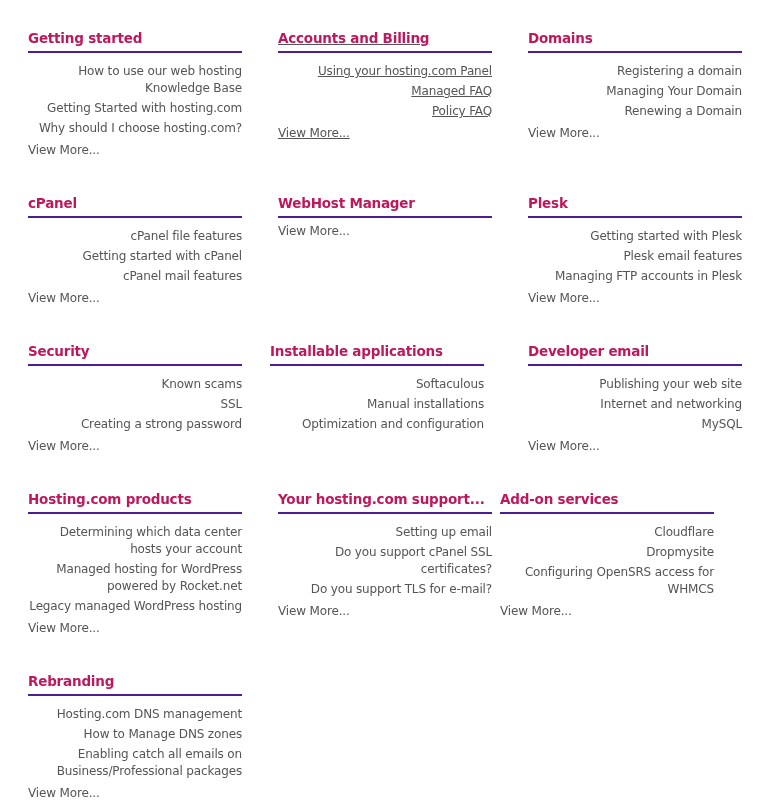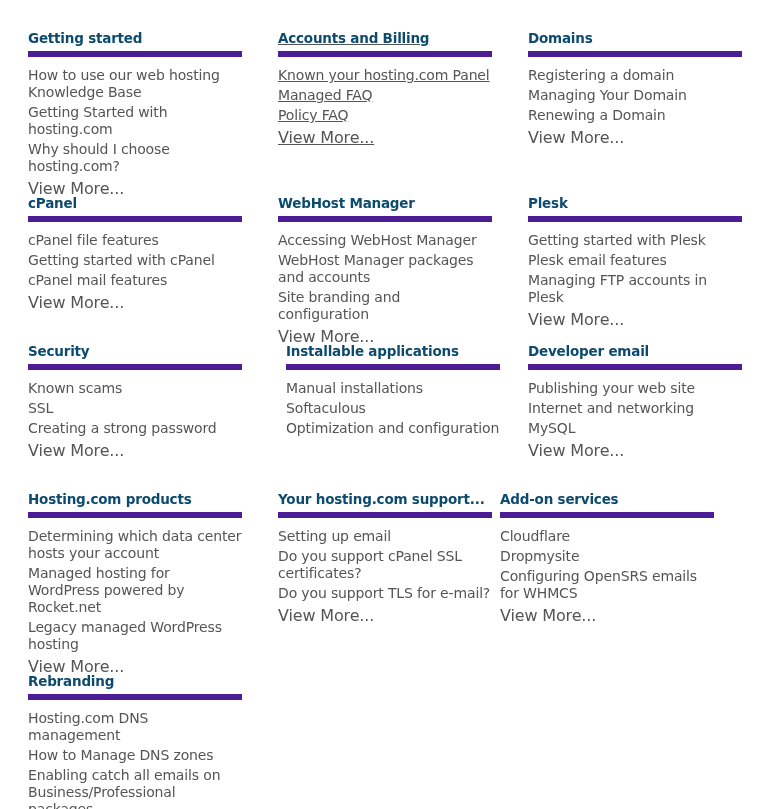--- a/index.html
+++ b/index.html
@@ -13,42 +13,43 @@
     width: 777px;
   }
   .section {
     position: absolute;
     width: 214px;
   }
   .section h2 {
     margin: 0;
     font-size: 13.5px;
     font-weight: bold;
-    color: #0c4a6e;
+    color: #be185d;
     line-height: 18px;
     padding-bottom: 4px;
-    border-bottom: 6px solid #4c1d95;
+    border-bottom: 2px solid #4c1d95;
     letter-spacing: -0.2px;
   }
   .section ul {
     list-style: none;
     margin: 10px 0 0 0;
     padding: 0;
   }
   .section li {
-    font-size: 14px;
+    font-size: 12px;
     line-height: 17px;
     margin-bottom: 3px;
     color: #555555;
     cursor: pointer;
     letter-spacing: -0.15px;
+    text-align: right;
   }
   .section .more {
     display: block;
-    font-size: 16px;
+    font-size: 12px;
     line-height: 17px;
     margin-top: 5px;
     color: #555555;
     cursor: pointer;
     letter-spacing: -0.15px;
   }
 </style>
 </head>
 <body>
 
@@ -60,21 +61,21 @@
       <li>How to use our web hosting Knowledge Base</li>
       <li>Getting Started with hosting.com</li>
       <li>Why should I choose hosting.com?</li>
     </ul>
     <span class="more">View More...</span>
   </div>
 
   <div class="section" style="left:278px; top:29px;text-decoration:underline;">
     <h2>Accounts and Billing</h2>
     <ul>
-      <li>Known your hosting.com Panel</li>
+      <li>Using your hosting.com Panel</li>
       <li>Managed FAQ</li>
       <li>Policy FAQ</li>
     </ul>
     <span class="more">View More...</span>
   </div>
 
   <div class="section" style="left:528px; top:29px;">
     <h2>Domains</h2>
     <ul>
       <li>Registering a domain</li>
@@ -89,25 +90,20 @@
     <ul>
       <li>cPanel file features</li>
       <li>Getting started with cPanel</li>
       <li>cPanel mail features</li>
     </ul>
     <span class="more">View More...</span>
   </div>
 
   <div class="section" style="left:278px; top:194px;">
     <h2>WebHost Manager</h2>
-    <ul>
-      <li>Accessing WebHost Manager</li>
-      <li>WebHost Manager packages and accounts</li>
-      <li>Site branding and configuration</li>
-    </ul>
     <span class="more">View More...</span>
   </div>
 
   <div class="section" style="left:528px; top:194px;">
     <h2>Plesk</h2>
     <ul>
       <li>Getting started with Plesk</li>
       <li>Plesk email features</li>
       <li>Managing FTP accounts in Plesk</li>
     </ul>
@@ -117,25 +113,25 @@
   <div class="section" style="left:28px; top:342px;">
     <h2>Security</h2>
     <ul>
       <li>Known scams</li>
       <li>SSL</li>
       <li>Creating a strong password</li>
     </ul>
     <span class="more">View More...</span>
   </div>
 
-  <div class="section" style="left:286px; top:342px;">
+  <div class="section" style="left:270px; top:342px;">
     <h2>Installable applications</h2>
     <ul>
+      <li>Softaculous</li>
       <li>Manual installations</li>
-      <li>Softaculous</li>
       <li>Optimization and configuration</li>
     </ul>
   </div>
 
   <div class="section" style="left:528px; top:342px;">
     <h2>Developer email</h2>
     <ul>
       <li>Publishing your web site</li>
       <li>Internet and networking</li>
       <li>MySQL</li>
@@ -161,21 +157,21 @@
       <li>Do you support TLS for e-mail?</li>
     </ul>
     <span class="more">View More...</span>
   </div>
 
   <div class="section" style="left:500px; top:490px;">
     <h2>Add-on services</h2>
     <ul>
       <li>Cloudflare</li>
       <li>Dropmysite</li>
-      <li>Configuring OpenSRS emails for WHMCS</li>
+      <li>Configuring OpenSRS access for WHMCS</li>
     </ul>
     <span class="more">View More...</span>
   </div>
 
   <div class="section" style="left:28px; top:672px;">
     <h2>Rebranding</h2>
     <ul>
       <li>Hosting.com DNS management</li>
       <li>How to Manage DNS zones</li>
       <li>Enabling catch all emails on Business/Professional packages</li>

